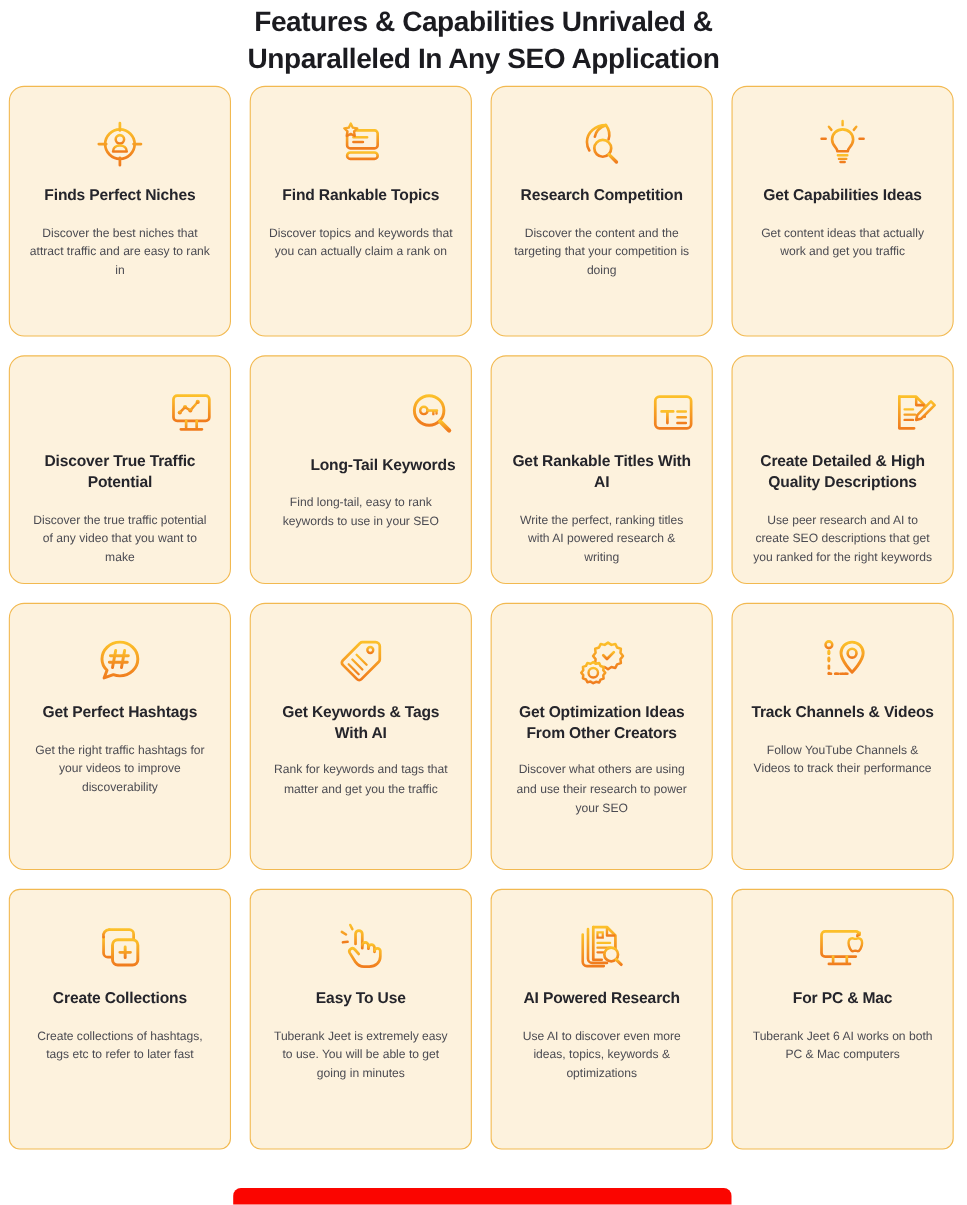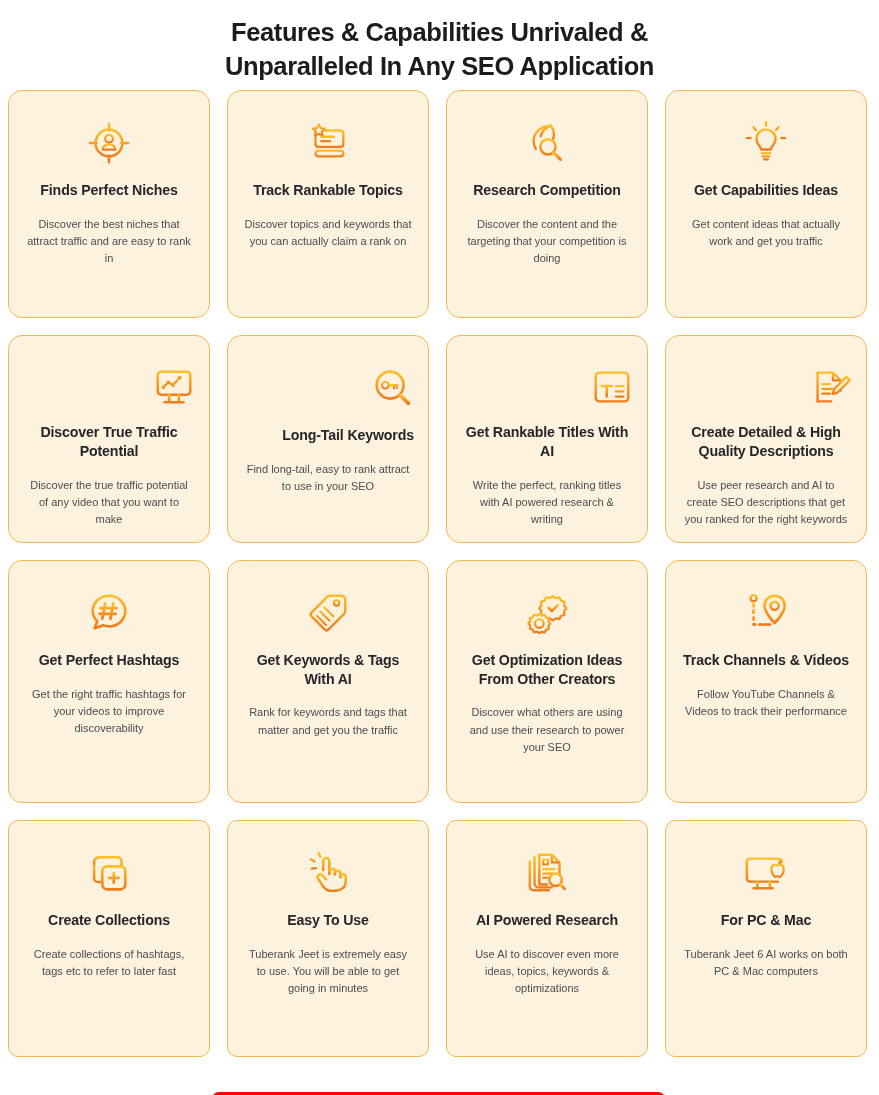--- a/index.html
+++ b/index.html
@@ -24,21 +24,21 @@
 
   
   .heading {
     text-align: center;
     font-size: 25.5px;
     line-height: 1.32;
     font-weight: 700;
     color: #1b1b20;
     letter-spacing: -0.4px;
     padding: 4px 60px 0 60px;
-    margin: 12px;
+    margin: 0;
     box-sizing: border-box;
   }
   .heading .l2 { display: block; }
 
   
   .grid {
     position: absolute;
     left: 8px;
     top: 78px;
     width: 863px;
@@ -154,21 +154,21 @@
             <stop offset="0" stop-color="#fcc02a"></stop>
                 <stop offset="1" stop-color="#f07c1e"></stop>
               </linearGradient>
             </defs>
           <rect x="11" y="11" width="29" height="17" rx="3" stroke="url(#g2)" stroke-width="2.5"></rect>
           <path d="M17 17.5h13M17 22h9" stroke="url(#g2)" stroke-width="2.5" stroke-linecap="round"></path>
           <rect x="11" y="32" width="29" height="6" rx="3" stroke="url(#g2)" stroke-width="2.5"></rect>
           <path d="M14.5 4.5l1.9 3.9 4.3.6-3.1 3 .7 4.3-3.8-2-3.8 2 .7-4.3-3.1-3 4.3-.6z" stroke="url(#g2)" stroke-width="2.2" stroke-linejoin="round" fill="#fdf2dd"></path>
         </svg>
       </div>
-      <div class="card-title">Track Rankable Topics</div>
+      <div class="card-title">Find Rankable Topics</div>
       <div class="card-desc">Discover topics and keywords that you can actually claim a rank on</div>
     </div>
 
     <div class="card h1">
       <div class="card-icon">
         <svg width="46" height="46" viewBox="0 0 48 48" fill="none">
           <defs>
               <linearGradient id="g3" x1="0" y1="0" x2="0" y2="1">
             <stop offset="0" stop-color="#fcc02a"></stop>
                 <stop offset="1" stop-color="#f07c1e"></stop>
@@ -234,21 +234,21 @@
                 <stop offset="1" stop-color="#f07c1e"></stop>
               </linearGradient>
             </defs>
           <circle cx="21" cy="21" r="14" stroke="url(#g6)" stroke-width="2.8"></circle>
           <circle cx="16" cy="21" r="3.5" stroke="url(#g6)" stroke-width="2.3"></circle>
           <path d="M19.5 21h9M25 21v3.5M28 21v3" stroke="url(#g6)" stroke-width="2.3" stroke-linecap="round"></path>
           <path d="M31.5 31.5l8.5 8.5" stroke="url(#g6)" stroke-width="4" stroke-linecap="round"></path>
         </svg>
       </div>
       <div class="card-title">Long-Tail Keywords</div>
-      <div class="card-desc">Find long-tail, easy to rank attract to use in your SEO</div>
+      <div class="card-desc">Find long-tail, easy to rank keywords to use in your SEO</div>
     </div>
 
     <div class="card h2">
       <div class="card-icon">
         <svg width="46" height="46" viewBox="0 0 48 48" fill="none">
           <defs>
               <linearGradient id="g7" x1="0" y1="0" x2="0" y2="1">
             <stop offset="0" stop-color="#fcc02a"></stop>
                 <stop offset="1" stop-color="#f07c1e"></stop>
               </linearGradient>

